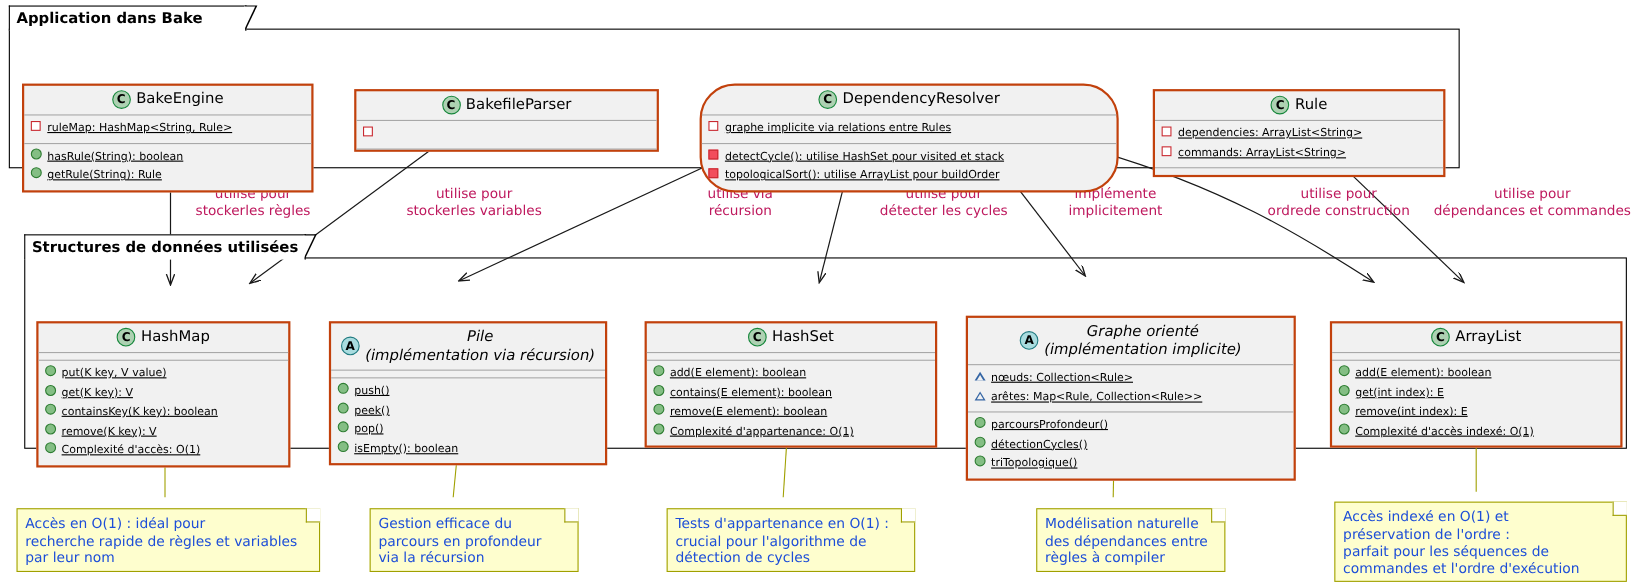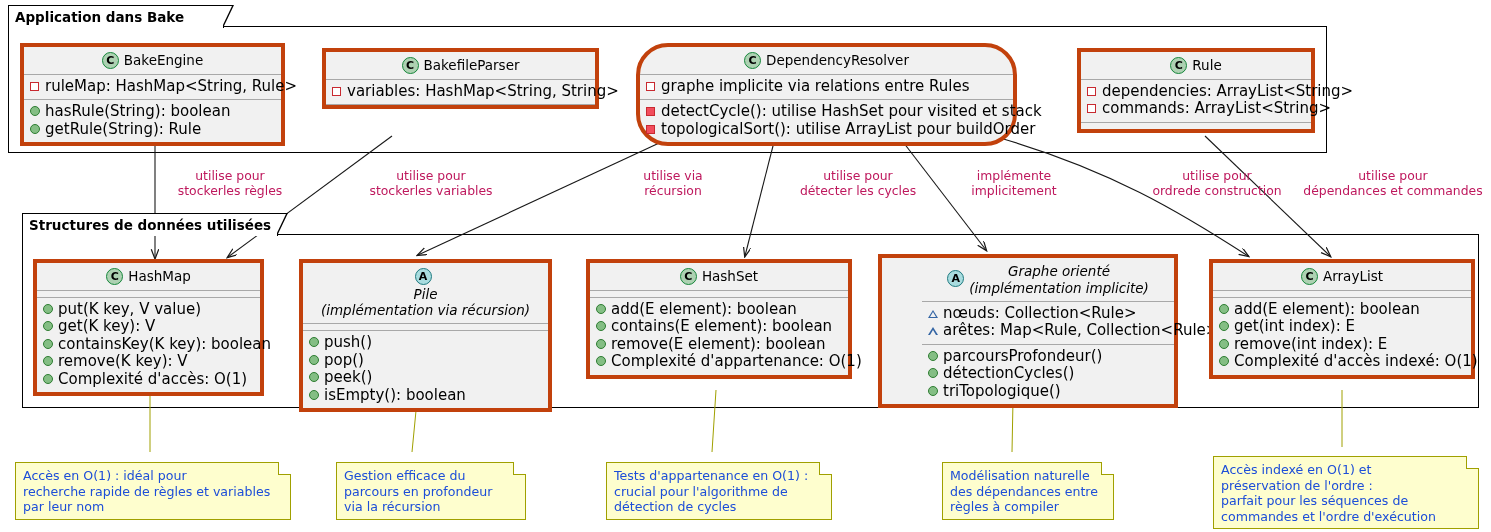--- a/index.html
+++ b/index.html
@@ -55,24 +55,25 @@
     width: 0;
     height: 0;
     border-left: 10px solid #fff;
     border-bottom: 21px solid transparent;
     z-index: 2;
   }
 
   
   .cls {
     position: absolute;
-    border: 4px solid #c2410c;
+    border: 2px solid #c2410c;
     background: #f1f1f1;
     box-sizing: border-box;
     z-index: 3;
+    margin-top: 33px;
   }
   .cls-header {
     text-align: center;
     padding: 4px 8px 5px 8px;
     font-size: 13.5px;
     color: #000000;
     position: relative;
     line-height: 17px;
   }
   .cls-header .stereo {
@@ -126,24 +127,25 @@
     line-height: 0;
   }
   .compartment {
     padding: 3px 6px 4px 6px;
   }
   .compartment.empty {
     height: 6px;
     padding: 0;
   }
   .member {
-    font-size: 15px;
+    font-size: 10px;
     color: #000000;
     line-height: 17.5px;
     white-space: nowrap;
+    text-decoration: underline;
   }
   .vis {
     display: inline-block;
     width: 9px;
     height: 9px;
     margin-right: 5px;
     vertical-align: baseline;
     position: relative;
     top: 0px;
   }
@@ -293,41 +295,41 @@
       <div class="member"><span class="vis pub-m"></span><span>getRule(String): Rule</span></div>
     </div>
   </div>
 
   <div class="cls" style="left:322px; top:48px; width:277px;">
     <div class="cls-header">
       <span class="badge c stereo">C</span><span class="cls-name">BakefileParser</span>
     </div>
     <div class="sep"></div>
     <div class="compartment">
-      <div class="member"><span class="vis priv-f"></span><span>variables: HashMap&lt;String, String&gt;</span></div>
+      <div class="member"><span class="vis priv-f"></span></div>
     </div>
     <div class="sep"></div>
   </div>
 
   <div class="cls" style="left:636px; top:43px; width:381px;border-radius:32px;">
     <div class="cls-header">
       <span class="badge c stereo">C</span><span class="cls-name">DependencyResolver</span>
     </div>
     <div class="sep"></div>
     <div class="compartment">
       <div class="member"><span class="vis priv-f"></span><span>graphe implicite via relations entre Rules</span></div>
     </div>
     <div class="sep"></div>
     <div class="compartment">
       <div class="member"><span class="vis priv-m"></span><span>detectCycle(): utilise HashSet pour visited et stack</span></div>
       <div class="member"><span class="vis priv-m"></span><span>topologicalSort(): utilise ArrayList pour buildOrder</span></div>
     </div>
   </div>
 
-  <div class="cls" style="left:1077px; top:48px; width:238px;">
+  <div class="cls" style="left:1048px; top:48px; width:266px;">
     <div class="cls-header">
       <span class="badge c stereo">C</span><span class="cls-name">Rule</span>
     </div>
     <div class="sep"></div>
     <div class="compartment">
       <div class="member"><span class="vis priv-f"></span><span>dependencies: ArrayList&lt;String&gt;</span></div>
       <div class="member"><span class="vis priv-f"></span><span>commands: ArrayList&lt;String&gt;</span></div>
     </div>
     <div class="sep"></div>
     <div class="compartment empty"></div>
@@ -369,42 +371,42 @@
 
   <div class="cls" style="left:299px; top:259px; width:253px;">
     <div class="cls-header">
       <span class="badge a stereo">A</span><span class="hdr-two-line"><span class="cls-name abstract">Pile</span><span class="abstract-sub">(implémentation via récursion)</span></span>
     </div>
     <div class="sep"></div>
     <div class="compartment empty"></div>
     <div class="sep"></div>
     <div class="compartment">
       <div class="member"><span class="vis pub-m"></span><span>push()</span></div>
+      <div class="member"><span class="vis pub-m"></span><span>peek()</span></div>
       <div class="member"><span class="vis pub-m"></span><span>pop()</span></div>
-      <div class="member"><span class="vis pub-m"></span><span>peek()</span></div>
       <div class="member"><span class="vis pub-m"></span><span>isEmpty(): boolean</span></div>
     </div>
   </div>
 
   <div class="cls" style="left:586px; top:259px; width:266px;">
     <div class="cls-header">
       <span class="badge c stereo">C</span><span class="cls-name">HashSet</span>
     </div>
     <div class="sep"></div>
     <div class="compartment empty"></div>
     <div class="sep"></div>
     <div class="compartment">
       <div class="member"><span class="vis pub-m"></span><span>add(E element): boolean</span></div>
       <div class="member"><span class="vis pub-m"></span><span>contains(E element): boolean</span></div>
       <div class="member"><span class="vis pub-m"></span><span>remove(E element): boolean</span></div>
       <div class="member"><span class="vis pub-m"></span><span>Complexité d'appartenance: O(1)</span></div>
     </div>
   </div>
 
-  <div class="cls" style="left:878px; top:254px; width:300px;padding-left:40px;">
+  <div class="cls" style="left:878px; top:254px; width:300px;">
     <div class="cls-header">
       <span class="badge a stereo">A</span><span class="hdr-two-line"><span class="cls-name abstract">Graphe orienté</span><span class="abstract-sub">(implémentation implicite)</span></span>
     </div>
     <div class="sep"></div>
     <div class="compartment">
       <div class="member"><span class="vis prot-f"><i></i></span><span>nœuds: Collection&lt;Rule&gt;</span></div>
       <div class="member"><span class="vis prot-f"><i></i></span><span>arêtes: Map&lt;Rule, Collection&lt;Rule&gt;&gt;</span></div>
     </div>
     <div class="sep"></div>
     <div class="compartment">

